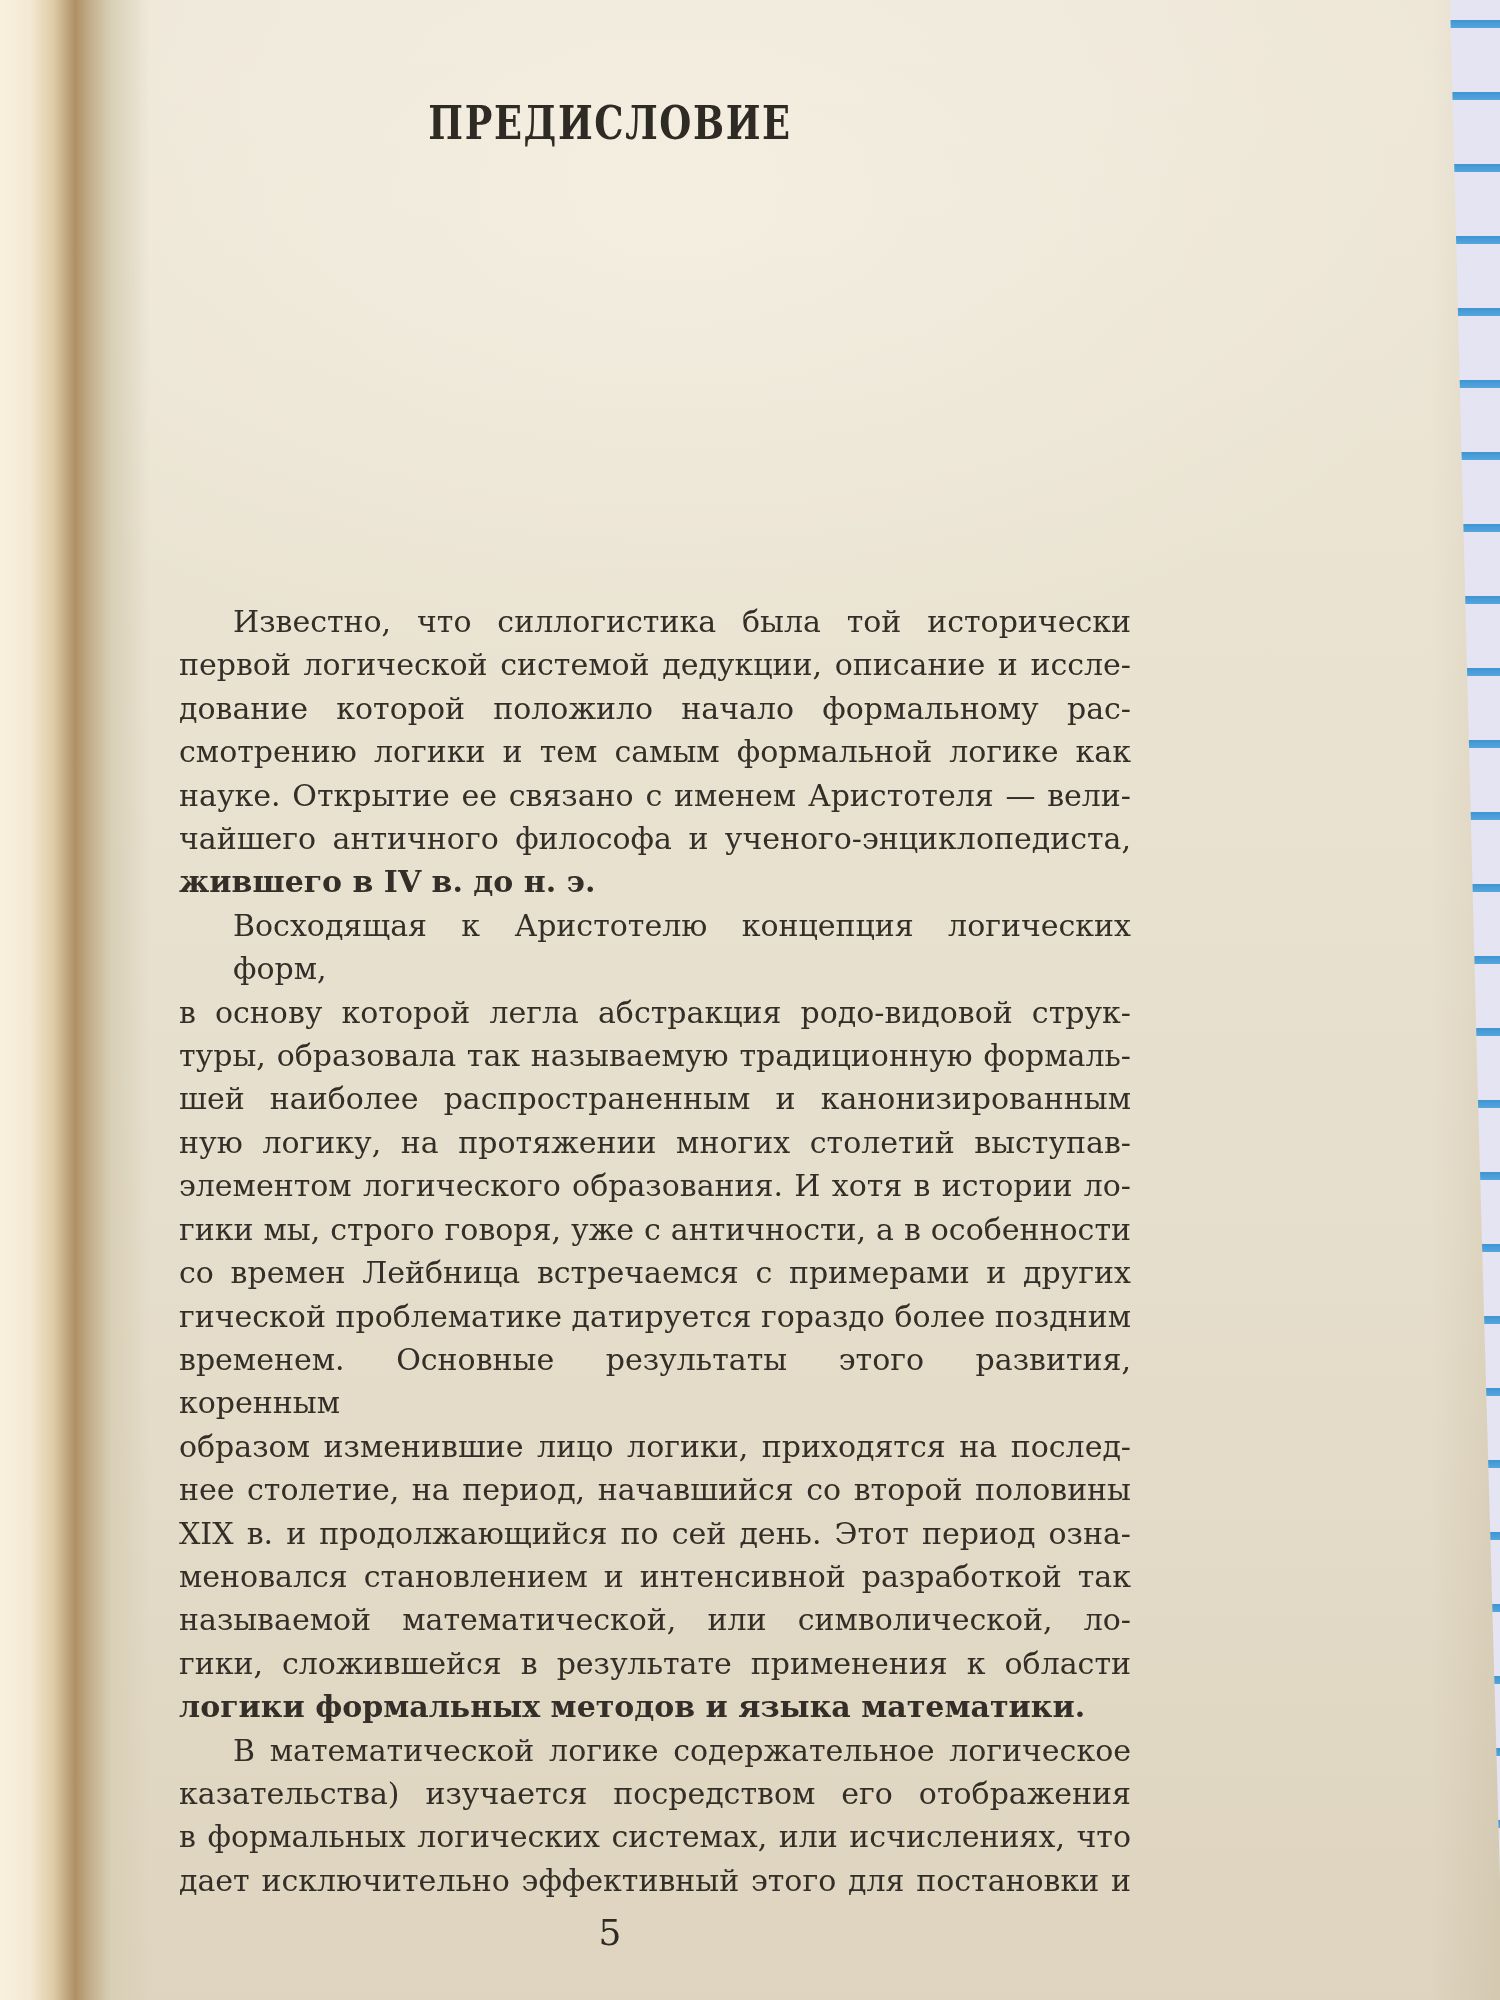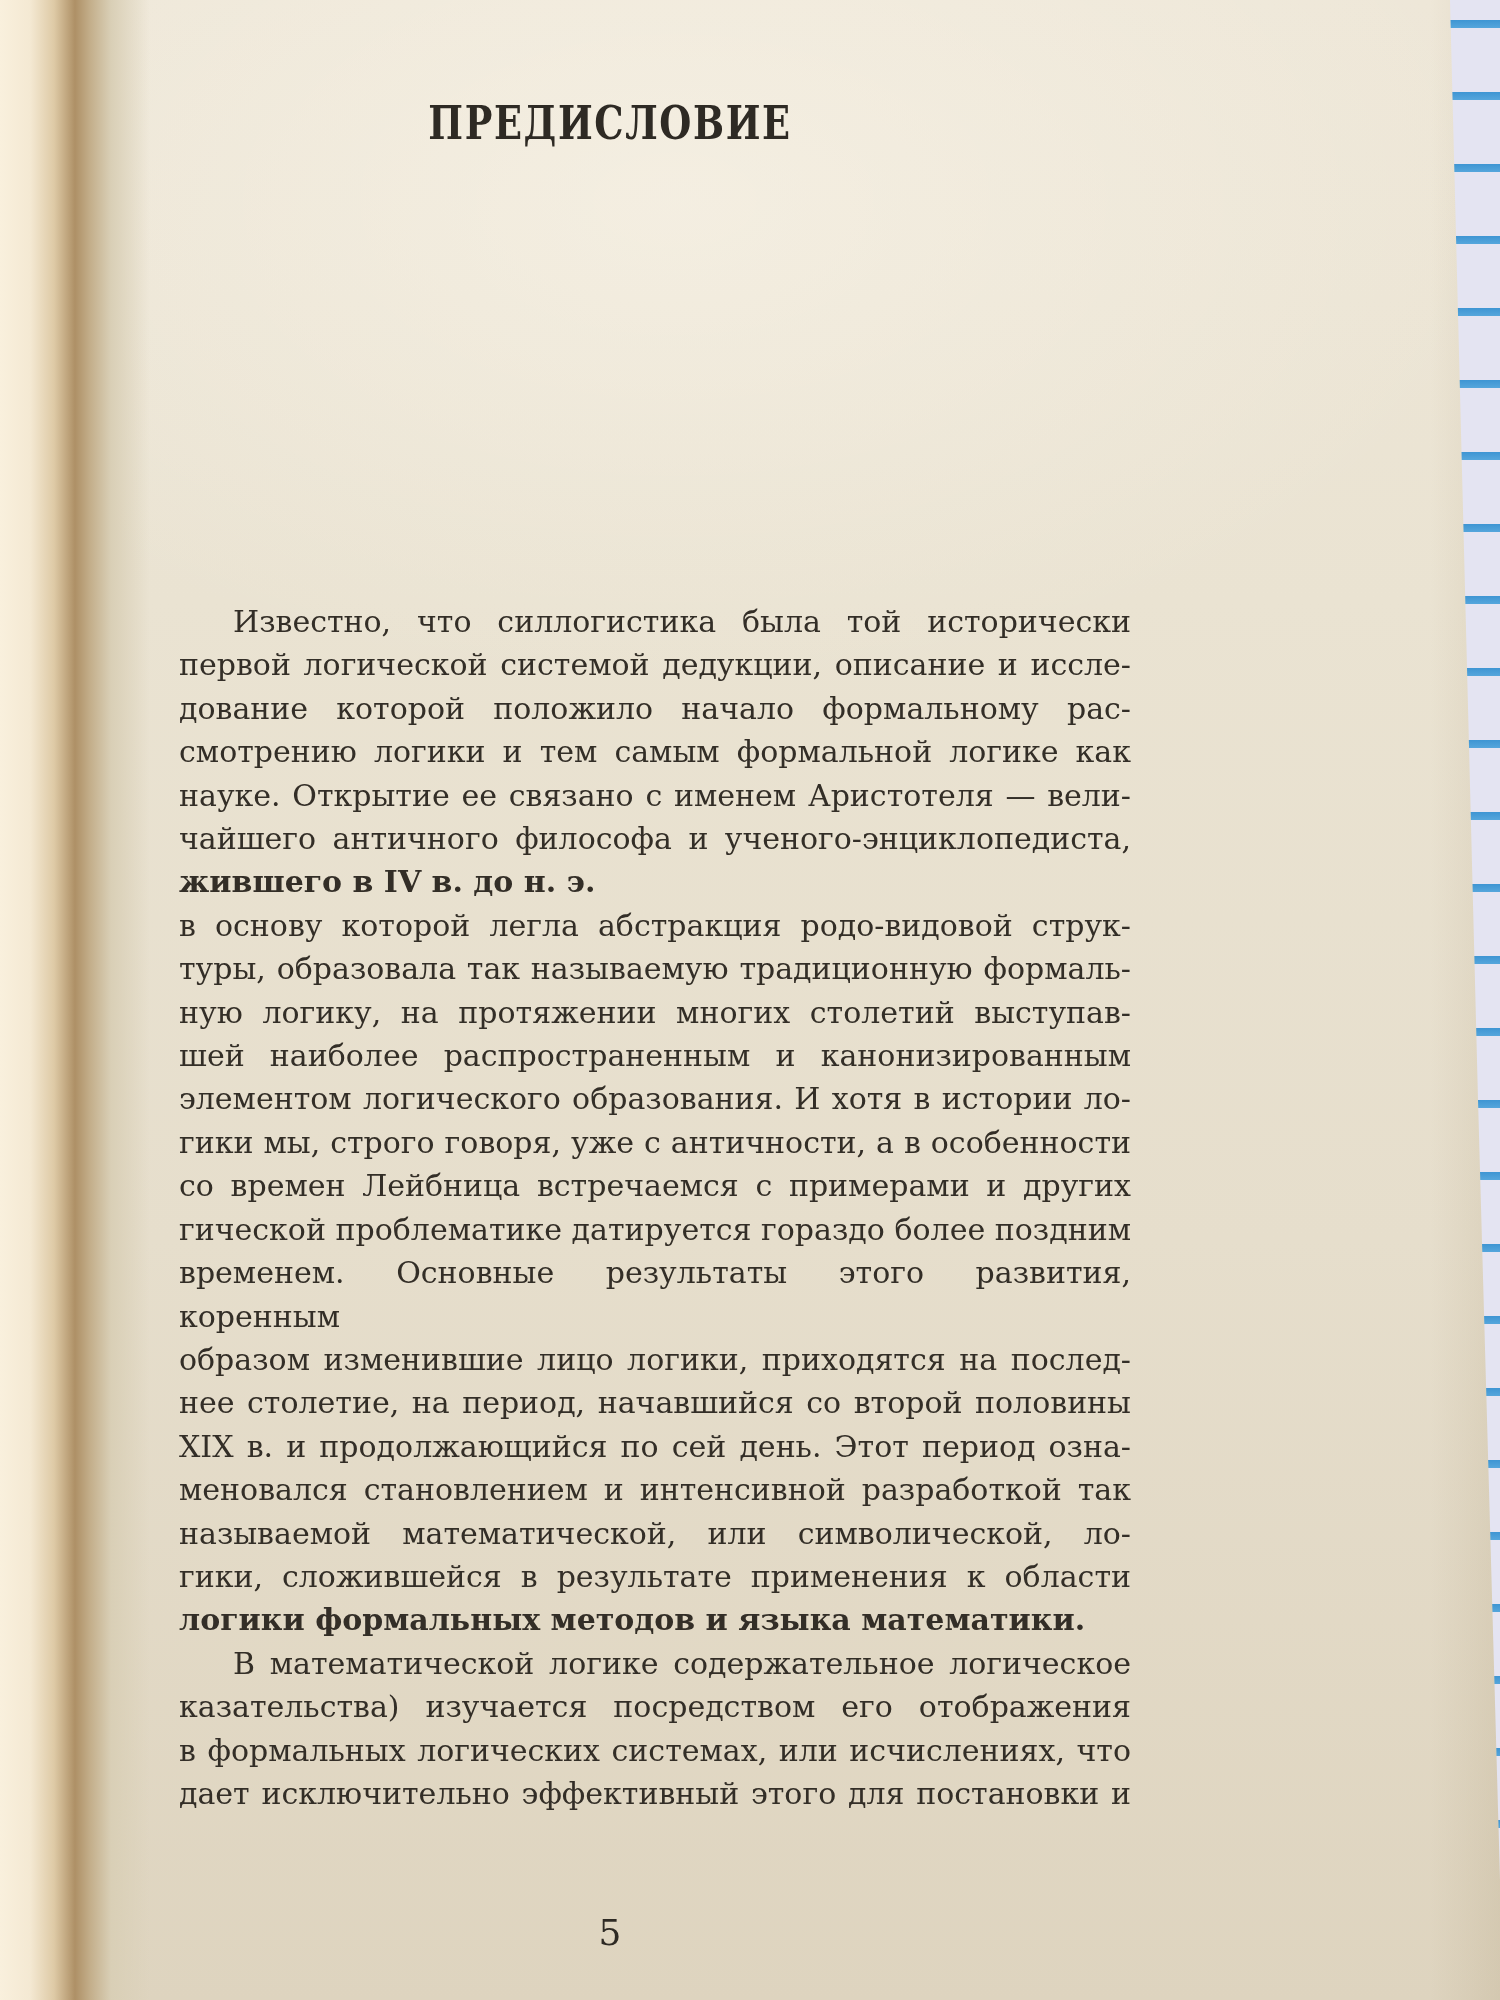--- a/index.html
+++ b/index.html
@@ -67,24 +67,25 @@
   <h1 class="title">ПРЕДИСЛОВИЕ</h1>
 
   <div class="text">
       <div class="line indent">Известно, что силлогистика была той исторически</div>
       <div class="line">первой логической системой дедукции, описание и иссле-</div>
       <div class="line">дование которой положило начало формальному рас-</div>
       <div class="line">смотрению логики и тем самым формальной логике как</div>
       <div class="line">науке. Открытие ее связано с именем Аристотеля — вели-</div>
       <div class="line">чайшего античного философа и ученого-энциклопедиста,</div>
       <div class="line no-stretch">жившего в IV в. до н. э.</div>
+      <div class="line indent">Восходящая к Аристотелю концепция логических форм,</div>
       <div class="line">в основу которой легла абстракция родо-видовой струк-</div>
       <div class="line">туры, образовала так называемую традиционную формаль-</div>
+      <div class="line">шей наиболее распространенным и канонизированным</div>
       <div class="line">ную логику, на протяжении многих столетий выступав-</div>
-      <div class="line">шей наиболее распространенным и канонизированным</div>
       <div class="line">элементом логического образования. И хотя в истории ло-</div>
       <div class="line">гики мы, строго говоря, уже с античности, а в особенности</div>
       <div class="line">со времен Лейбница встречаемся с примерами и других</div>
       <div class="line">гической проблематике датируется гораздо более поздним</div>
       <div class="line">временем. Основные результаты этого развития, коренным</div>
       <div class="line">образом изменившие лицо логики, приходятся на послед-</div>
       <div class="line">нее столетие, на период, начавшийся со второй половины</div>
       <div class="line">XIX в. и продолжающийся по сей день. Этот период озна-</div>
       <div class="line">меновался становлением и интенсивной разработкой так</div>
       <div class="line">называемой математической, или символической, ло-</div>

